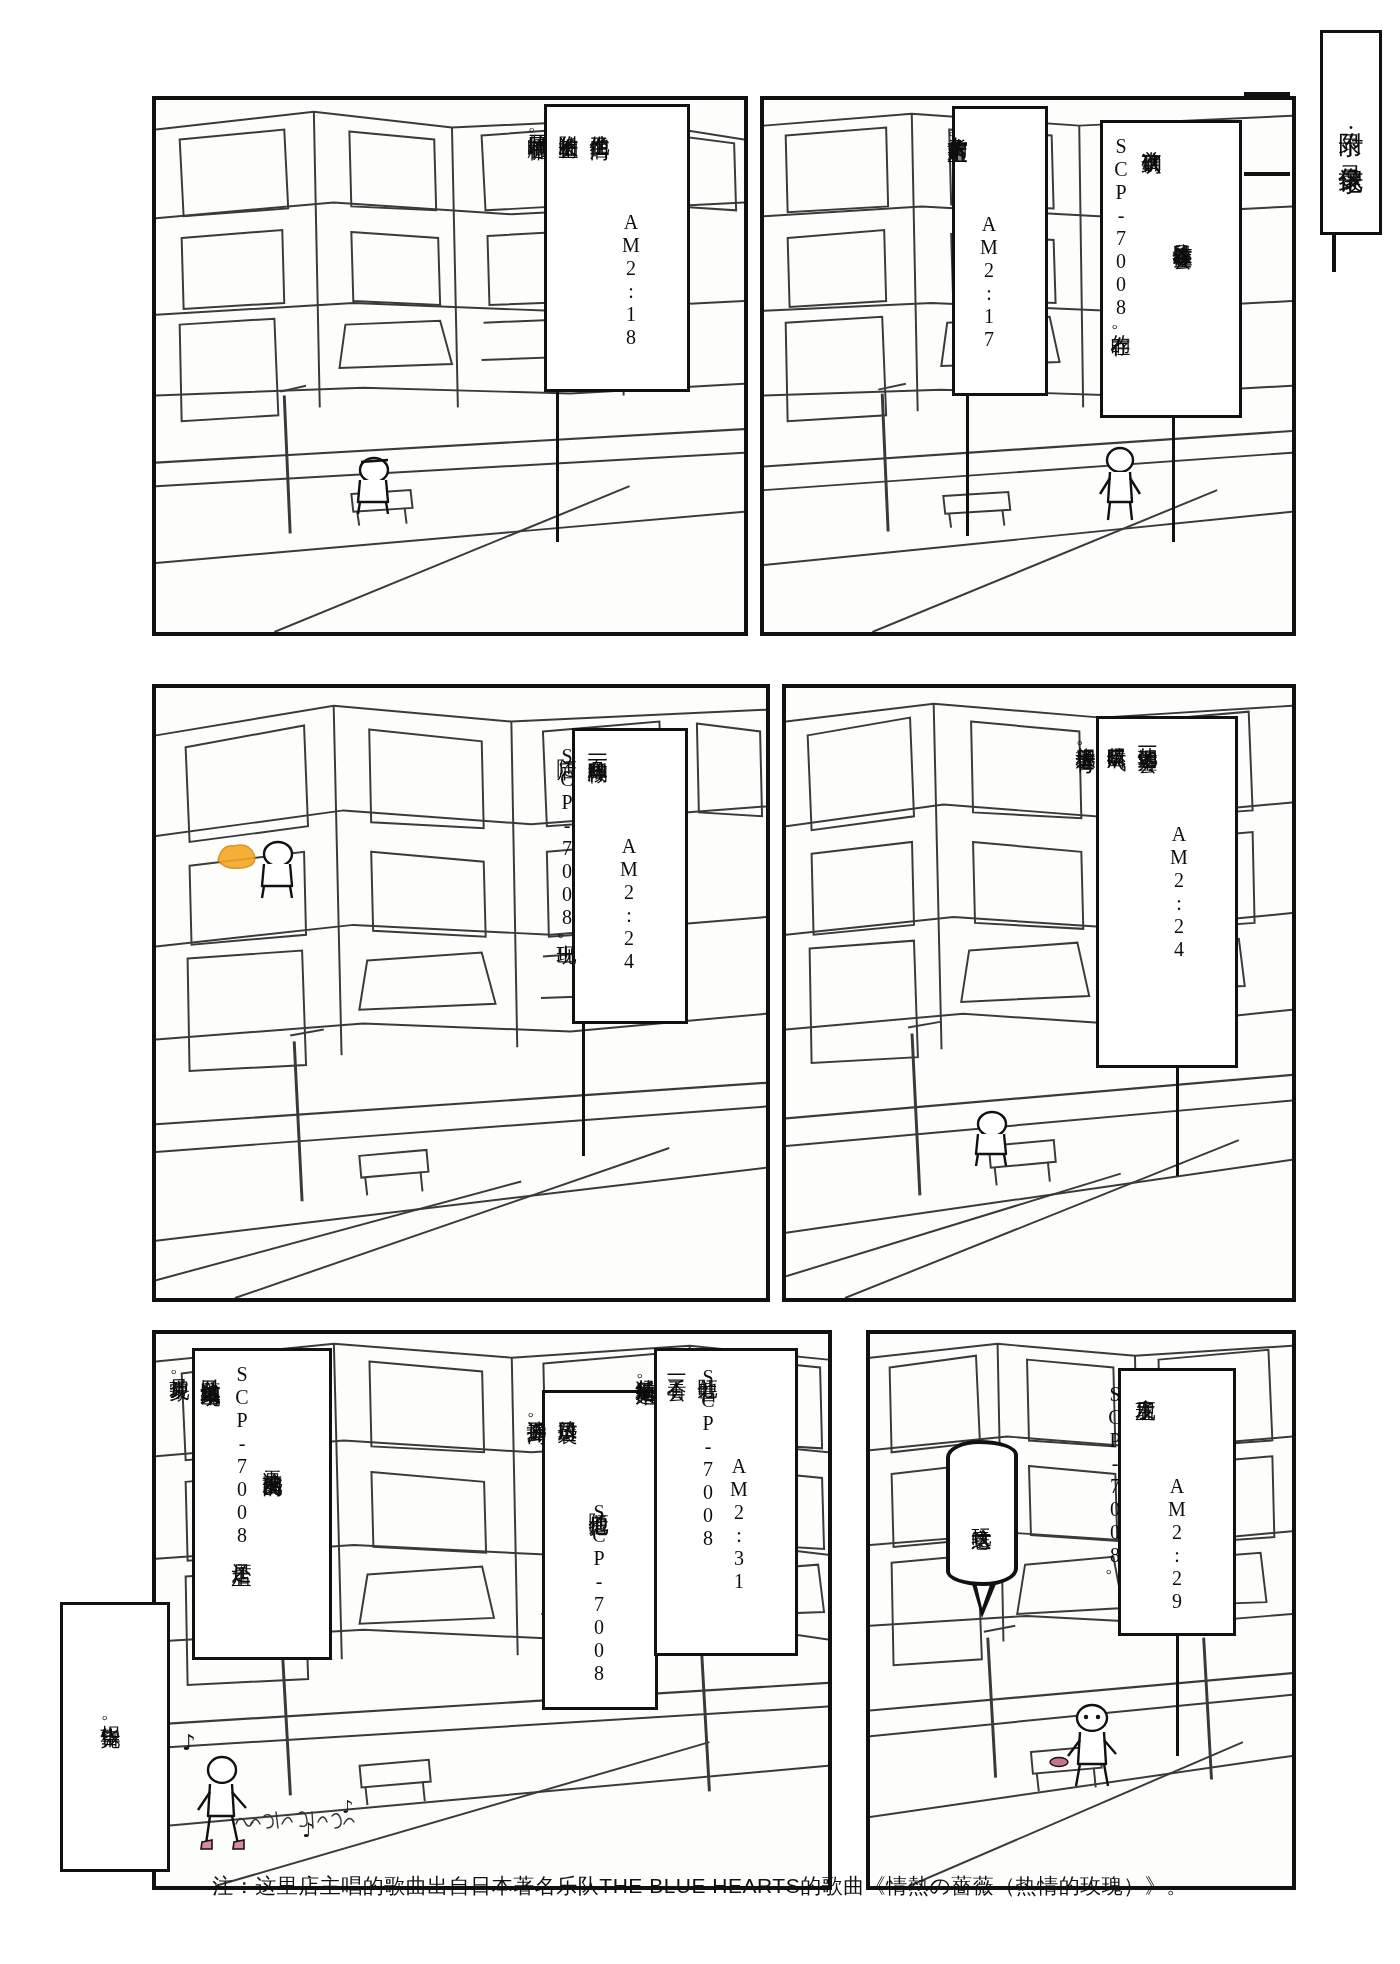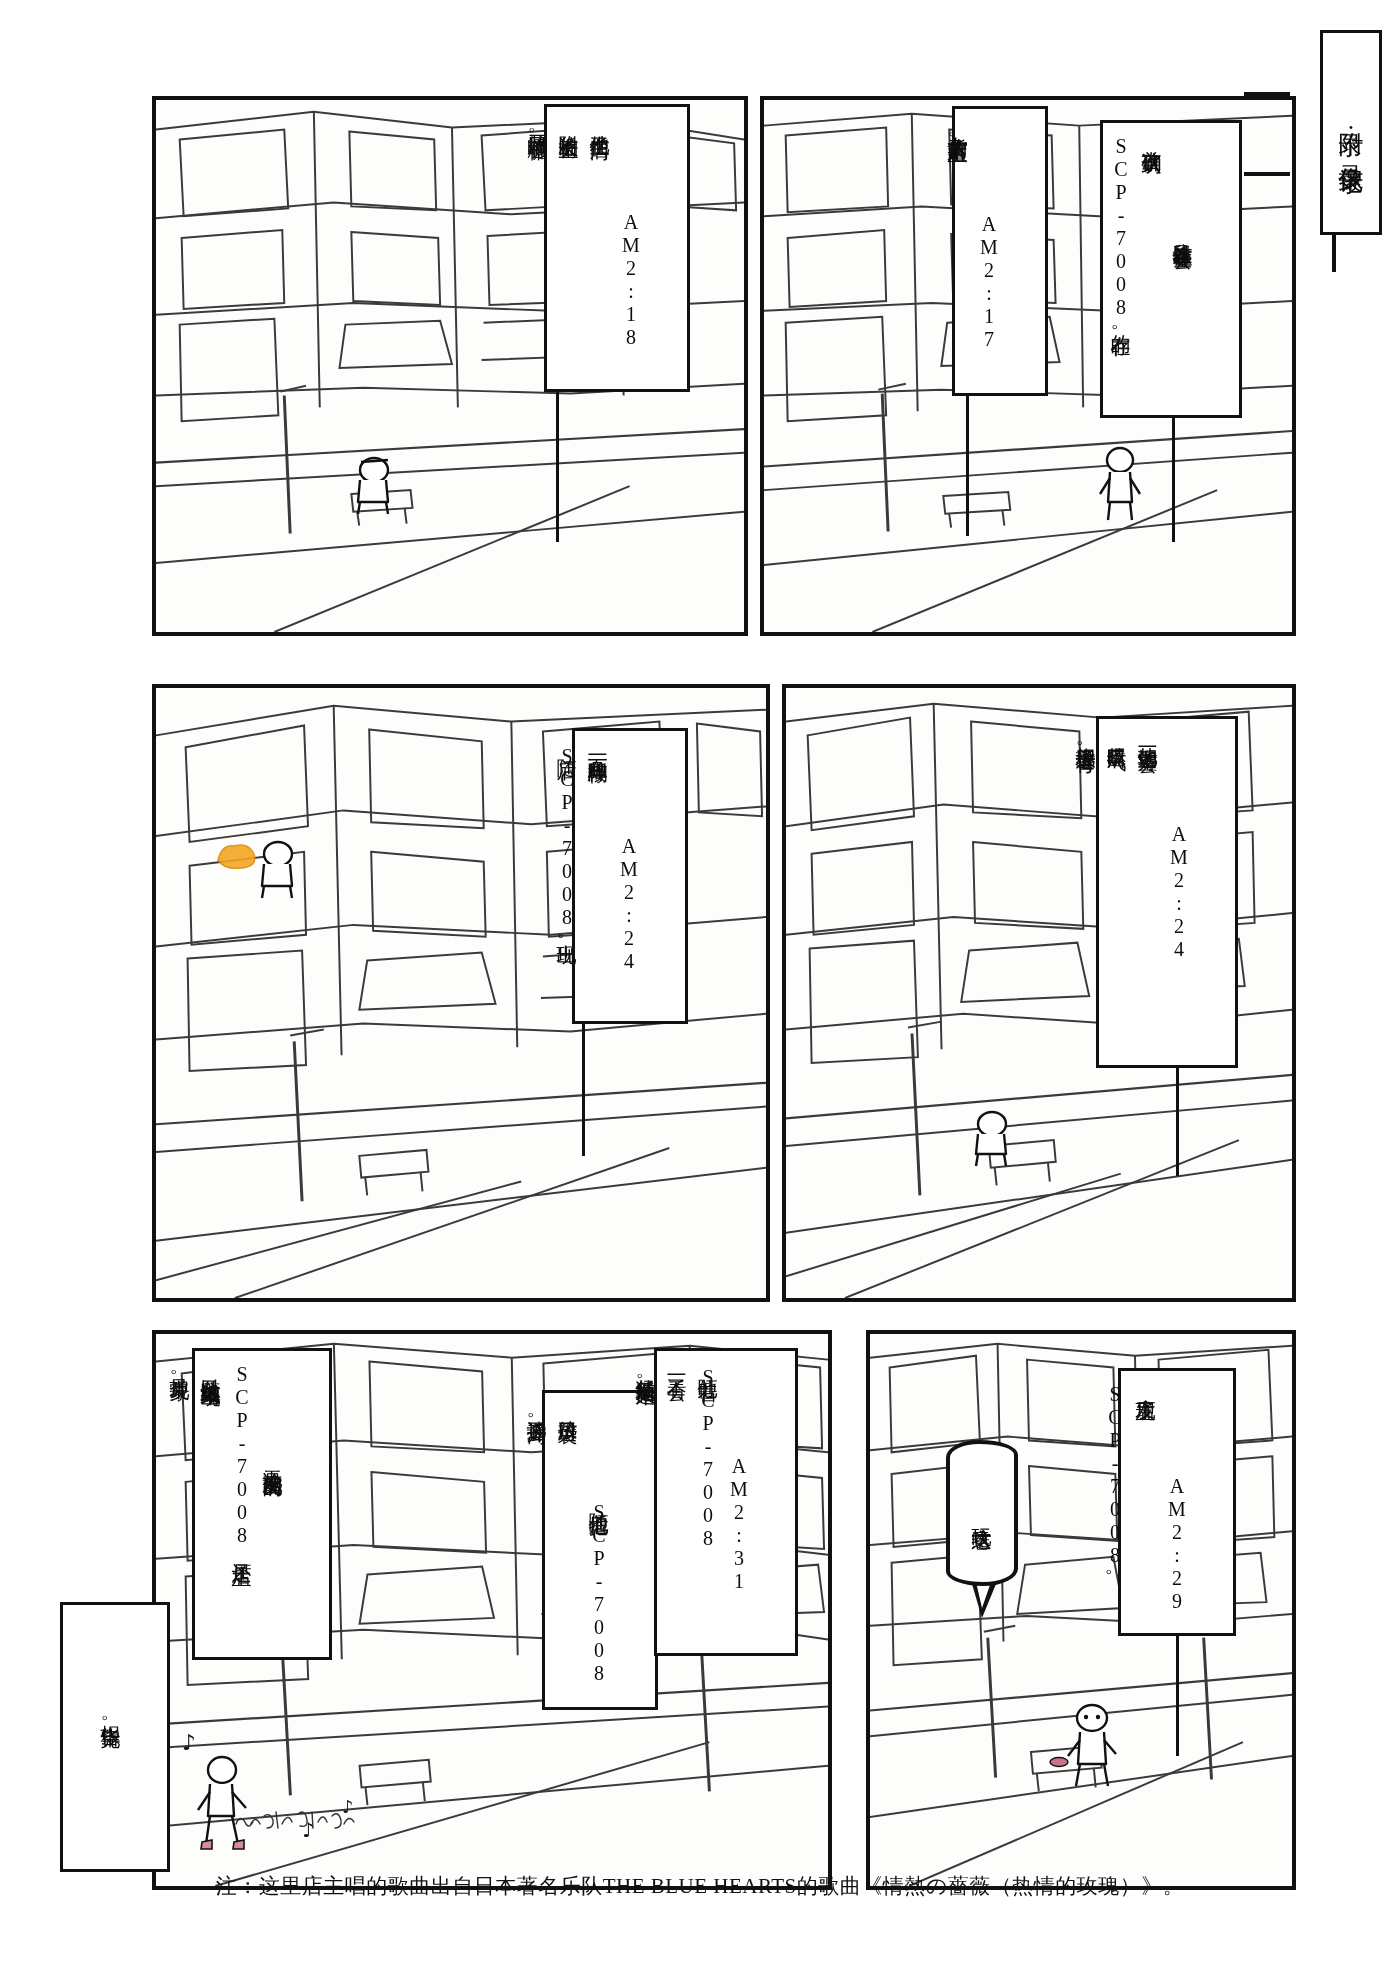--- a/index.html
+++ b/index.html
@@ -107,21 +107,21 @@
     border-right: 9px solid transparent;
     border-top: 26px solid #ffffff;
   }
 
   
   #footer-note {
     position: absolute;
     left: 0; right: 0;
     top: 1872px;
     text-align: center;
-    font-family: Liberation Serif, serif;
+    font-family: Liberation Sans, sans-serif;
     font-size: 21px;
     letter-spacing: 0.5px;
     color: #111111;
     z-index: 40;
   }
 
   
   #watermark {
     position: absolute;
     right: 28px;

